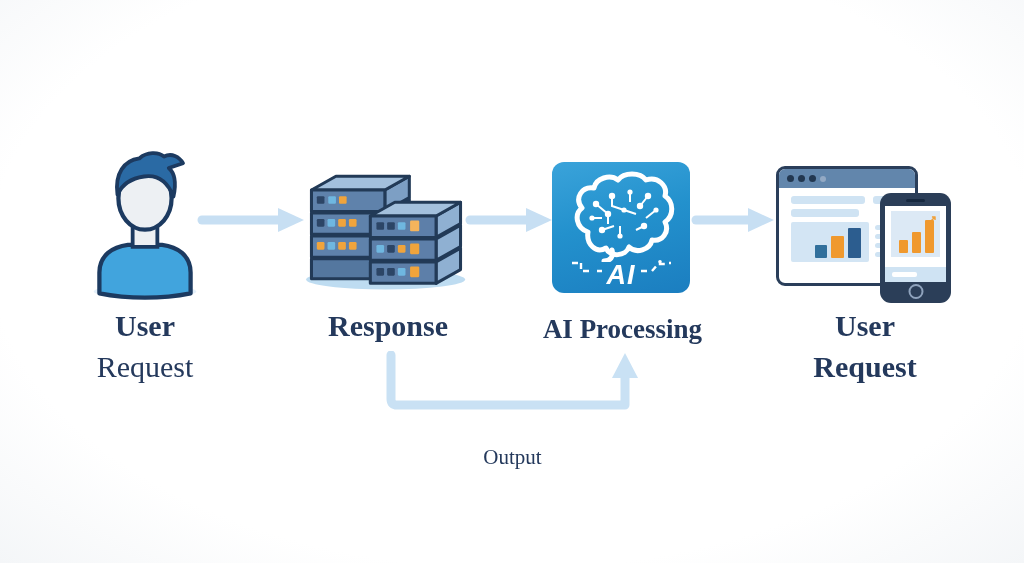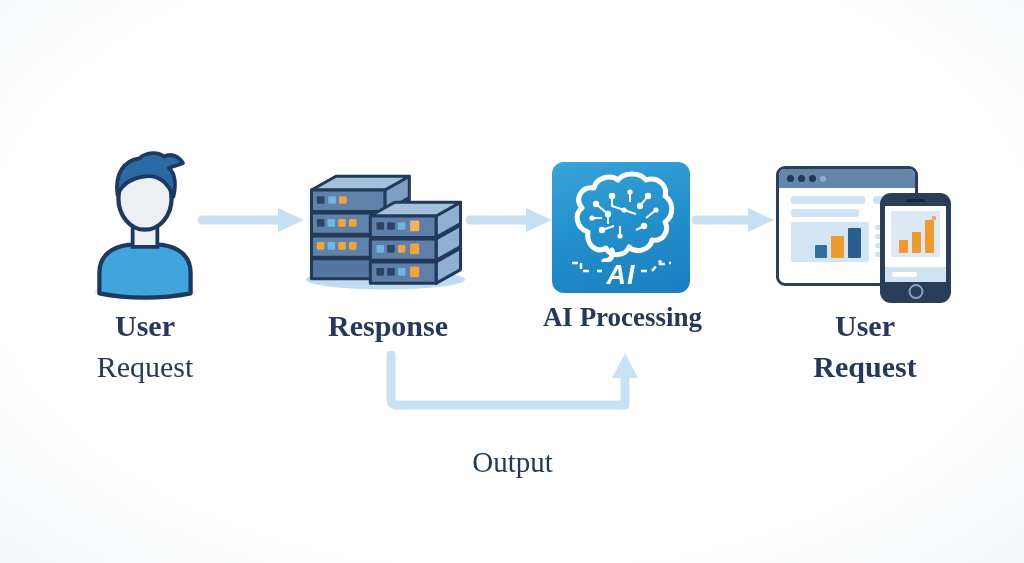--- a/index.html
+++ b/index.html
@@ -15,21 +15,21 @@
   .label-block{
     position:absolute;
     text-align:center;
     color:#24395c;
     line-height:1.36;
     font-family:Liberation Serif, serif;
   }
   .lbl-bold{font-weight:700;font-size:30px;}
   .lbl-reg{font-weight:400;font-size:30px;}
   .lbl-ai{font-weight:700;font-size:27px;}
-  .lbl-output{font-weight:400;font-size:29px;}
+  .lbl-output{font-weight:400;font-size:21px;}
 
   
   .ai-box{
     position:absolute;
     left:552px;top:162px;width:138px;height:131px;
     border-radius:12px;
     background:linear-gradient(165deg,#3aa3da 0%, #2391cd 45%, #1b7ec0 100%);
     display:flex;flex-direction:column;align-items:center;justify-content:flex-start;
   }
   .ai-row{
@@ -241,21 +241,21 @@
 
   <div class="label-block" style="left:35px;top:306px;width:220px;">
     <div class="lbl-bold">User</div>
     <div class="lbl-reg">Request</div>
   </div>
 
   <div class="label-block" style="left:278px;top:306px;width:220px;">
     <div class="lbl-bold">Response</div>
   </div>
 
-  <div class="label-block" style="left:500px;top:299px;width:245px;">
+  <div class="label-block" style="left:500px;top:311px;width:245px;">
     <div class="lbl-ai">AI Processing</div>
   </div>
 
   <div class="label-block" style="left:755px;top:306px;width:220px;">
     <div class="lbl-bold">User</div>
     <div class="lbl-bold">Request</div>
   </div>
 
   <div class="label-block" style="left:405px;top:443px;width:215px;">
     <div class="lbl-output">Output</div>

